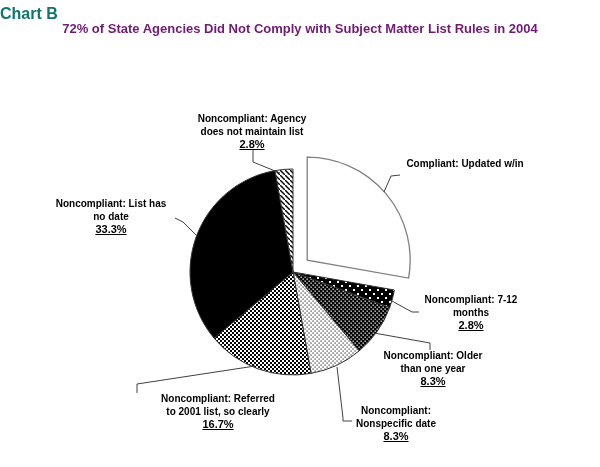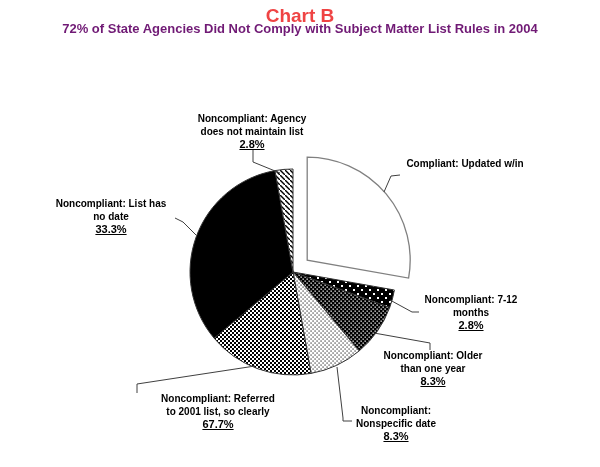--- a/index.html
+++ b/index.html
@@ -1,22 +1,22 @@
 <!DOCTYPE html>
 <html><head>
 <meta charset="utf-8">
 <style>
   html,body { margin:0; padding:0; background:#fff; }
   .canvas {
     position:relative; width:600px; height:467px; background:#ffffff;
     font-family:"Liberation Sans", sans-serif; overflow:hidden;
   }
   .chart-title {
-    position:absolute; left:0; top:5px; width:100%; text-align:center;
-    font-size:19px; font-weight:bold; color:#ef4444;
+    position:absolute; left:0; top:5px; width:100%; 
+    font-size:16px; font-weight:bold; color:#0f766e;
   }
   .chart-subtitle {
     position:absolute; left:0; top:21px; width:100%; text-align:center;
     font-size:13px; font-weight:bold; color:#701a75;
   }
   svg.pie-svg { position:absolute; left:0; top:0; }
   .slice-label {
     position:absolute; transform:translateX(-50%); text-align:center;
     font-size:10px; font-weight:bold; line-height:13px; white-space:nowrap; color:#000;
   }
@@ -91,21 +91,21 @@
         <div class="pct">8.3%</div>
       </div>
       <div class="slice-label" style="left: 396px; top: 404px;">
         <div>Noncompliant:</div>
         <div>Nonspecific date</div>
         <div class="pct">8.3%</div>
       </div>
       <div class="slice-label" style="left: 218px; top: 392px;">
         <div>Noncompliant: Referred</div>
         <div>to 2001 list, so clearly</div>
-        <div class="pct">67.7%</div>
+        <div class="pct">16.7%</div>
       </div>
       <div class="slice-label" style="left: 111px; top: 197px;">
         <div>Noncompliant: List has</div>
         <div>no date</div>
         <div class="pct">33.3%</div>
       </div>
       <div class="slice-label" style="left: 252px; top: 112px;">
         <div>Noncompliant: Agency</div>
         <div>does not maintain list</div>
         <div class="pct">2.8%</div>

